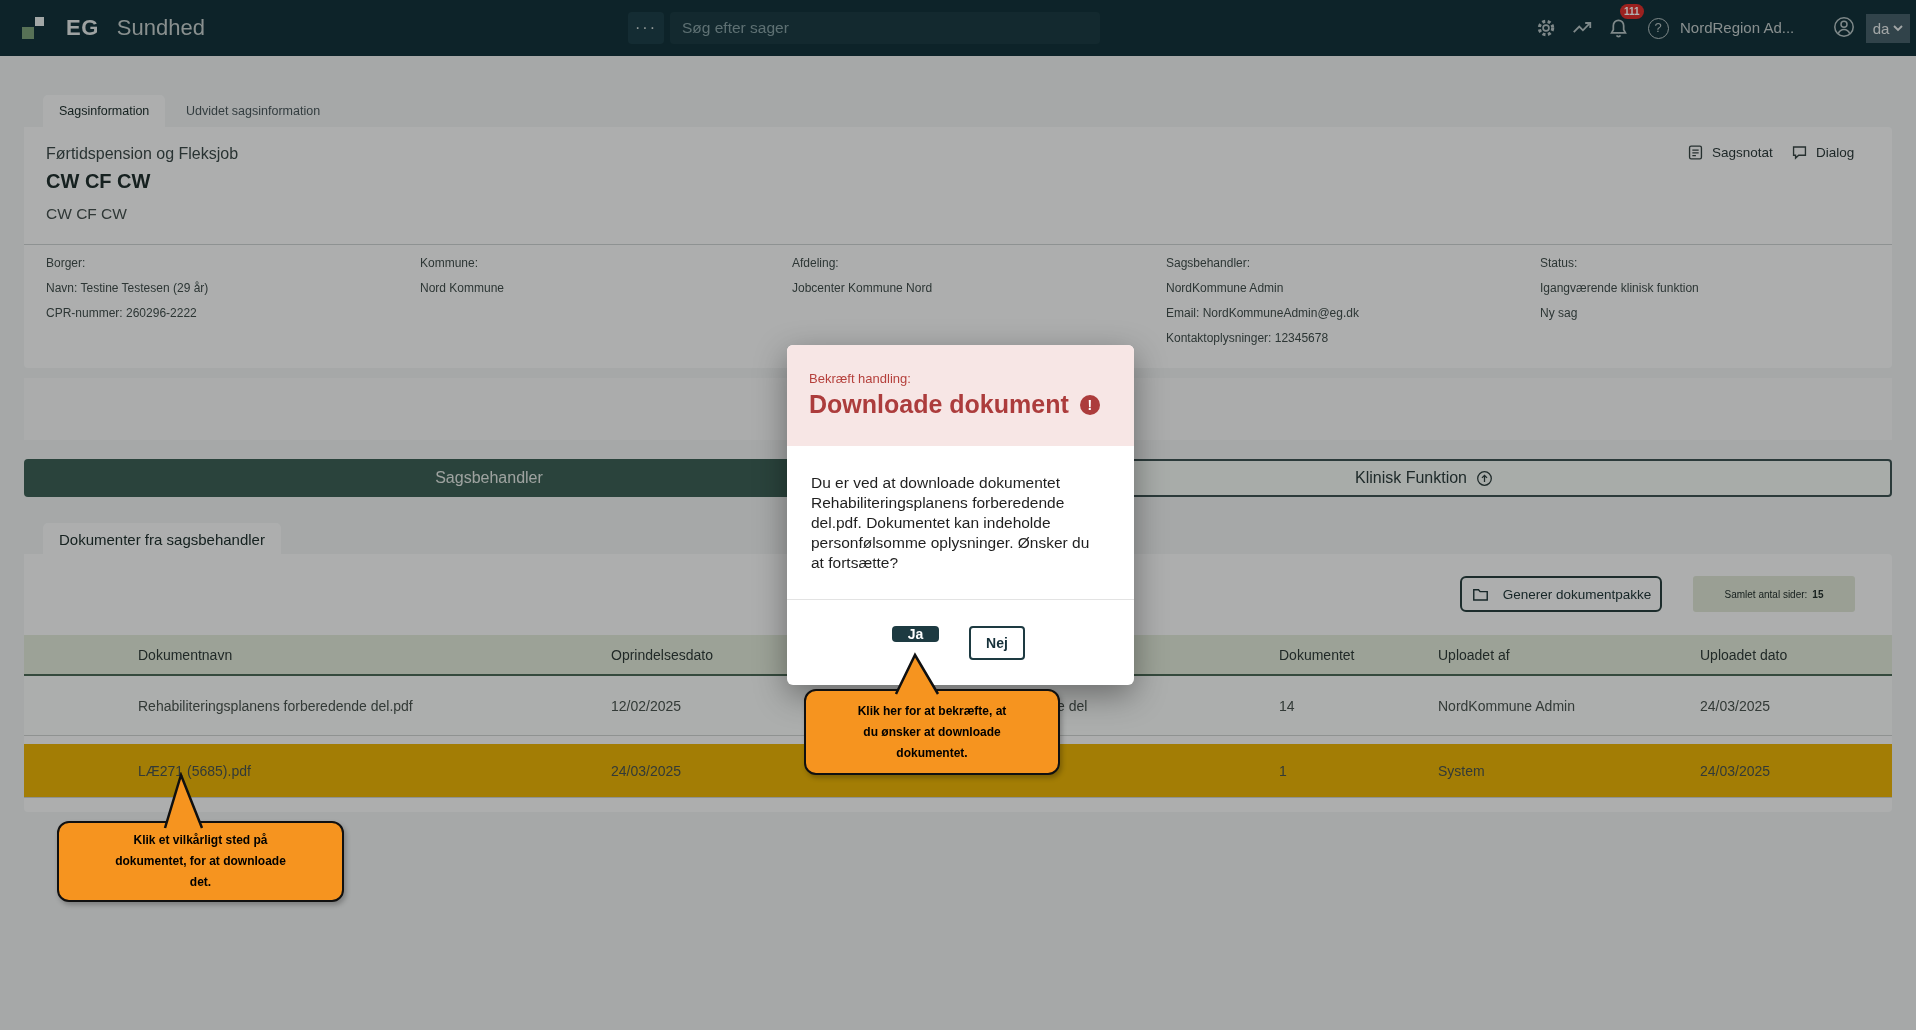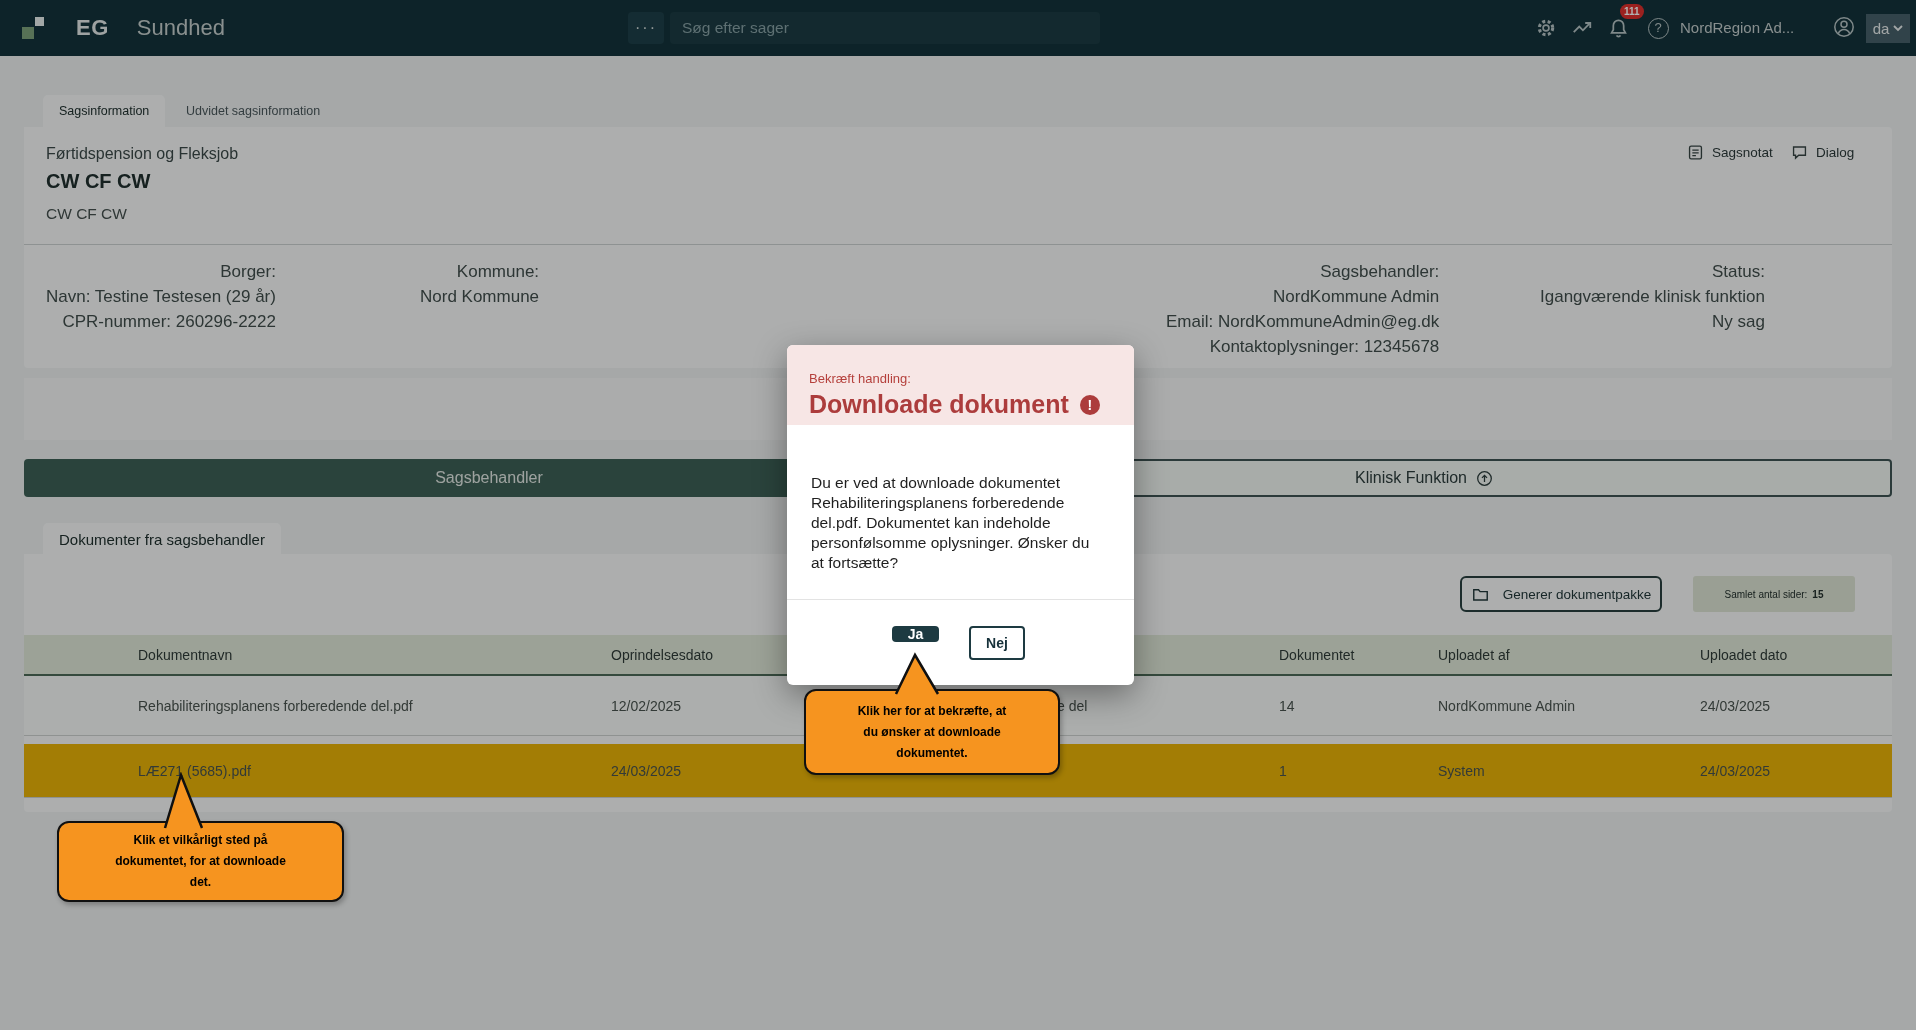--- a/index.html
+++ b/index.html
@@ -1,21 +1,21 @@
 <!DOCTYPE html>
 <html><head>
 <meta charset="utf-8">
 <style>
   * { margin:0; padding:0; box-sizing:border-box; }
   html,body { width:1916px; height:1030px; }
   body { font-family:"Liberation Sans", sans-serif; background:#eef1f1; position:relative; overflow:hidden; }
 
   
   .topbar { position:absolute; left:0; top:0; width:1916px; height:56px; background:#14333b; z-index:1; }
-  .logo { position:absolute; left:22px; top:13px; display:flex; align-items:center; gap:28px; }
+  .logo { position:absolute; left:22px; top:13px; display:flex; align-items:center; gap:18px; }
   .logo-mark { position:relative; width:26px; height:30px; }
   .logo-sq-white { position:absolute; left:13px; top:4px; width:9px; height:9px; background:#e9efee; }
   .logo-sq-green { position:absolute; left:0; top:14px; width:12px; height:12px; background:#7da37b; }
   .logo-eg { font-size:22px; font-weight:700; color:#e3e9e8; letter-spacing:.5px; }
   .logo-app { font-size:22px; font-weight:400; color:#c4cecd; }
   .more-btn { position:absolute; left:628px; top:12px; width:36px; height:32px; background:#1e4049; border:none; border-radius:4px; color:#cfd9d9; font-size:16px; letter-spacing:2px; cursor:pointer; }
   .search-box { position:absolute; left:670px; top:12px; width:430px; height:32px; background:#1c3c44; border-radius:4px; }
   .search-box input { width:100%; height:100%; background:transparent; border:none; outline:none; padding:0 12px; color:#cfdcdc; font-size:15.5px; font-family:"Liberation Sans",sans-serif; }
   .search-box input::placeholder { color:#87a1a5; }
   .tb-icon { position:absolute; top:16px; width:24px; height:24px; color:#b7c5c6; display:flex; align-items:center; justify-content:center; cursor:pointer; }
@@ -33,21 +33,21 @@
   .tab.inactive { background:transparent; color:#4a585c; }
   .tab1-active { left:43px; top:95px; }
   .tab1-inactive { left:170px; top:95px; }
   .panel1 { position:absolute; left:24px; top:127px; width:1868px; height:241px; background:#f8fafa; border-radius:0 4px 4px 4px; }
   .case-type { position:absolute; left:22px; top:18px; font-size:16px; color:#3c4a49; }
   .case-title { position:absolute; left:22px; top:43px; font-size:20px; font-weight:700; color:#20302f; }
   .case-sub { position:absolute; left:22px; top:78px; font-size:15.5px; color:#45514f; }
   .head-action { position:absolute; top:16px; display:flex; align-items:center; gap:7px; font-size:13.5px; color:#2c3a3a; cursor:pointer; }
   .head-action svg { color:#374544; }
   .panel1-divider { position:absolute; left:0; top:117px; width:1868px; border-top:1px solid #ccd2d1; }
-  .info-col { position:absolute; top:132px; font-size:17px; color:#414e4c; line-height:25px;text-align:right; }
+  .info-col { position:absolute; top:124px; font-size:12px; color:#414e4c; line-height:25px; }
   .info-col div { white-space:nowrap; }
 
   
   .band { position:absolute; left:24px; top:378px; width:1868px; height:62px; background:#f5f7f7; }
   .role-btn-left { position:absolute; left:24px; top:459px; width:930px; height:38px; background:#3d6156; border:none; border-radius:4px; color:#e2e9e5; font-size:16px; cursor:pointer; }
   .role-btn-right { position:absolute; left:957px; top:459px; width:935px; height:38px; background:#f1f6f3; border:2px solid #3e5454; border-radius:4px; color:#2c3d3c; font-size:16px; cursor:pointer; display:flex; align-items:center; justify-content:center; gap:8px; }
 
   
   .tab2 { left:43px; top:523px; font-size:15px; }
   .panel2 { position:absolute; left:24px; top:554px; width:1868px; height:258px; background:#f8fafa; border-radius:0 4px 4px 4px; }
@@ -59,21 +59,21 @@
   .trow { position:absolute; left:0; width:1868px; cursor:pointer; }
   .trow span { position:absolute; font-size:14px; color:#49544f; white-space:nowrap; }
   .trow1 { top:122px; height:60px; background:#f7f9f8; border-bottom:1px solid #cdd2d0; }
   .trow1 span { top:22px; }
   .trow2 { top:190px; height:54px; background:#eab308; border-bottom:1px solid #cdd2d0; }
   .trow2 span { top:19px; }
   .c1 { left:114px; } .c2 { left:587px; } .c3 { left:812px; } .c4 { left:1255px; } .c5 { left:1414px; } .c6 { left:1676px; }
 
   
   .modal { position:absolute; left:787px; top:345px; width:347px; height:340px; background:#fff; border-radius:6px; box-shadow:0 10px 32px rgba(0,0,0,.38); z-index:20; }
-  .modal-head { position:absolute; left:0; top:0; width:347px; height:80px; background:#f7e6e5; border-radius:6px 6px 0 0; }
+  .modal-head { position:absolute; left:0; top:0; width:347px; height:101px; background:#f7e6e5; border-radius:6px 6px 0 0; }
   .modal-kicker { position:absolute; left:22px; top:26px; font-size:13px; color:#b5403c; }
   .modal-title-row { position:absolute; left:22px; top:45px; display:flex; align-items:center; gap:11px; }
   .modal-title { font-size:25px; font-weight:700; color:#ac3c3c; }
   .warn-circle { width:20px; height:20px; background:#ac3c3c; border-radius:50%; color:#fff; font-size:14px; font-weight:700; text-align:center; line-height:20px; }
   .modal-body { position:absolute; left:24px; top:128px; width:302px; font-size:15.5px; line-height:20px; color:#1f1f1f; white-space:pre-line; }
   .modal-divider { position:absolute; left:0; top:254px; width:347px; border-top:1px solid #e3e3e3; }
   .btn-yes { position:absolute; left:105px; top:281px; width:47px; height:16px; background:#1d3a41; color:#fff; border:none; border-radius:4px; font-size:14px; font-weight:700; cursor:pointer; font-family:"Liberation Sans",sans-serif; }
   .btn-no { position:absolute; left:182px; top:281px; width:56px; height:34px; background:#fff; color:#16313a; border:2px solid #1d3a41; border-radius:4px; font-size:14px; font-weight:700; cursor:pointer; font-family:"Liberation Sans",sans-serif; }
 
   
@@ -164,20 +164,24 @@
 
   <div class="info-col" style="left:22px;">
     <div>Borger:</div>
     <div>Navn: Testine Testesen (29 år)</div>
     <div>CPR-nummer: 260296-2222</div>
   </div>
   <div class="info-col" style="left:396px;">
     <div>Kommune:</div>
     <div>Nord Kommune</div>
   </div>
+  <div class="info-col" style="left:768px;">
+    <div>Afdeling:</div>
+    <div>Jobcenter Kommune Nord</div>
+  </div>
   <div class="info-col" style="left:1142px;">
     <div>Sagsbehandler:</div>
     <div>NordKommune Admin</div>
     <div>Email: NordKommuneAdmin@eg.dk</div>
     <div>Kontaktoplysninger: 12345678</div>
   </div>
   <div class="info-col" style="left:1516px;">
     <div>Status:</div>
     <div>Igangværende klinisk funktion</div>
     <div>Ny sag</div>

